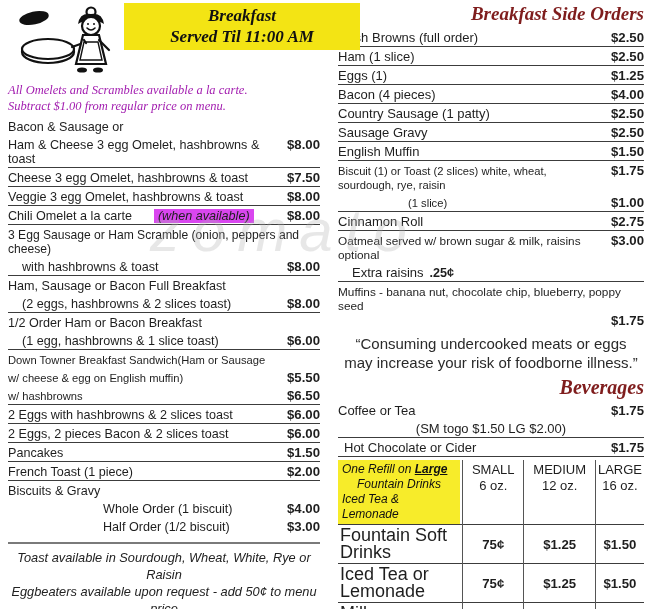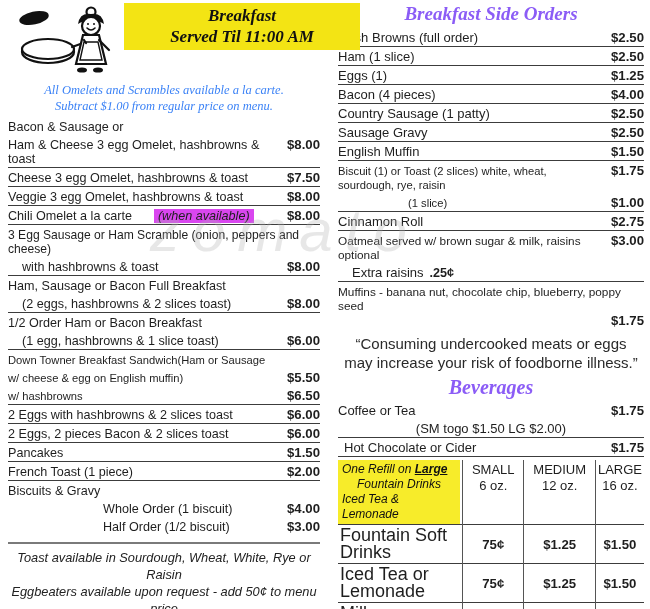--- a/index.html
+++ b/index.html
@@ -20,22 +20,22 @@
   
   .hdr{position:relative;height:82px;}
   .logo{position:absolute;left:2px;top:2px;}
   .banner{
     position:absolute;left:116px;top:3px;width:236px;padding:2px 0 3px;
     background:#f3e414;text-align:center;
     font-family:"Liberation Serif",serif;font-style:italic;font-weight:bold;
     font-size:17px;line-height:21px;color:#111;
   }
   .note{
-    text-align:center;font-family:"Liberation Serif",serif;font-style:italic;
-    font-size:12.5px;line-height:16px;color:#3b82f6;
+    font-family:"Liberation Serif",serif;font-style:italic;
+    font-size:12.5px;line-height:16px;color:#a21caf;
   }
 
   
   .mrow{
     display:flex;align-items:baseline;
     font-size:12.6px;line-height:14px;padding:3px 0 1px;
   }
   .colR .mrow{font-size:13px;}
   .u{border-bottom:1.4px solid #3c3c3c;}
   .price{margin-left:auto;font-weight:bold;font-size:13.2px;white-space:nowrap;padding-left:6px;}
@@ -48,22 +48,22 @@
   .hl{background:#d946ef;font-style:italic;padding:0 4px;margin-left:22px;}
   .inlineprice{margin-left:6px;font-weight:bold;font-size:12.6px;}
 
   .divider{border-top:2px solid #7a7a7a;margin:7px 0 5px;}
   .foot{
     text-align:center;font-style:italic;font-size:12.8px;line-height:17px;color:#222;
   }
 
   
   .h-serif{
-    text-align:center;font-family:"Liberation Serif",serif;
-    font-style:italic;font-weight:bold;color:#8b5cf6;
+    text-align:right;font-family:"Liberation Serif",serif;
+    font-style:italic;font-weight:bold;color:#7f1d1d;
   }
   .h1{font-size:19px;line-height:24px;padding-bottom:2px;}
   .h2{font-size:20px;line-height:24px;padding:1px 0 2px;}
   .advisory{
     text-align:center;font-size:15px;line-height:19px;color:#2a2a2a;
     padding:5px 4px 2px;
   }
   .togonote{justify-content:center;font-size:12.3px;}
 
   

